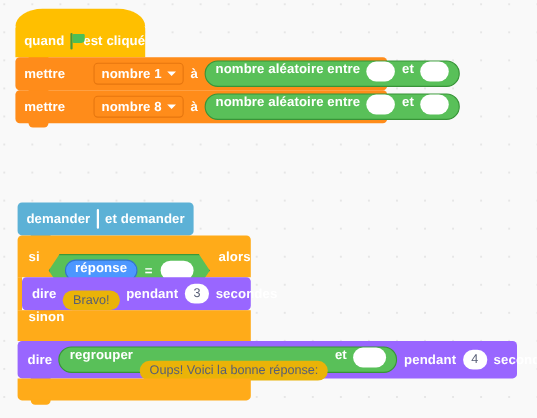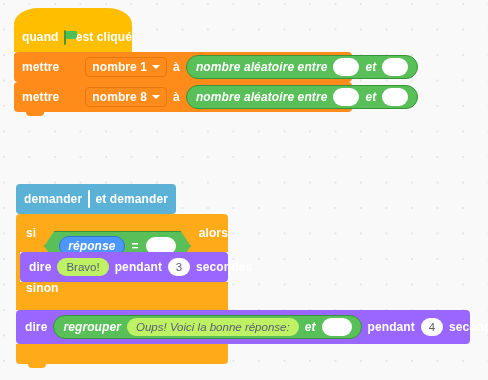--- a/index.html
+++ b/index.html
@@ -141,27 +141,25 @@
   .dropdown .caret {
     width: 0; height: 0;
     border-left: 4px solid transparent;
     border-right: 4px solid transparent;
     border-top: 4px solid #ffffff;
   }
 
   
   .reporter {
     display: inline-flex;
-    align-items: center;
     border-radius: 20px;
     height: 24px;
     padding: 0 9px;
     box-sizing: border-box;
     gap: 6px;
-    font-style: italic;
   }
   .rep-operator {
     background: #59c059;
     border: 1px solid #389438;
   }
   .rep-sensing {
     background: #4c97ff;
     border: 1px solid #3373cc;
     height: 20px;
     padding: 0 8px;
@@ -175,29 +173,30 @@
     background: #ffffff;
     border-radius: 14px;
   }
   .slot-oval.wide { width: 30px; }
 
   
   .input-text {
     display: inline-flex;
     align-items: center;
     justify-content: center;
-    background: #bef264;
+    background: #eab308;
     border-radius: 14px;
     height: 18px;
     padding: 0 9px;
     color: #575e75;
     font-size: 11.5px;
     font-weight: normal;
     white-space: nowrap;
     box-sizing: border-box;
+    margin-top: 12px;
   }
   .input-num {
     display: inline-flex;
     align-items: center;
     justify-content: center;
     background: #ffffff;
     border-radius: 14px;
     height: 18px;
     min-width: 22px;
     padding: 0 6px;

